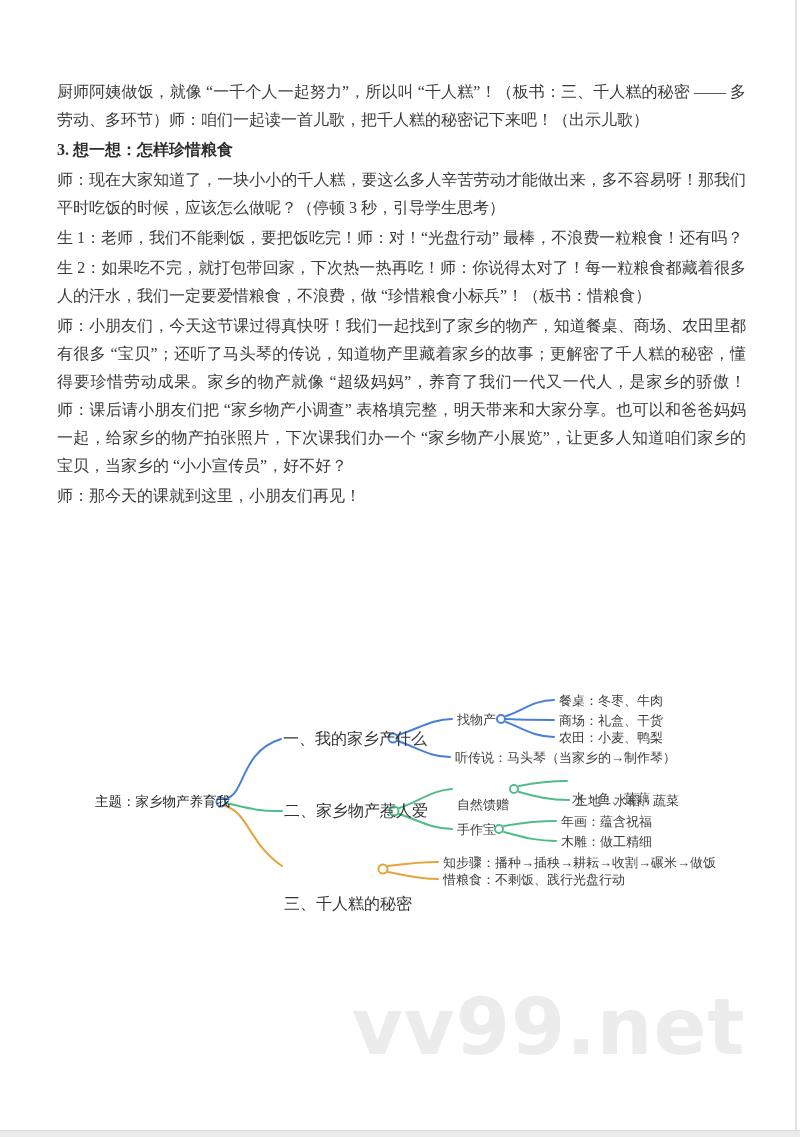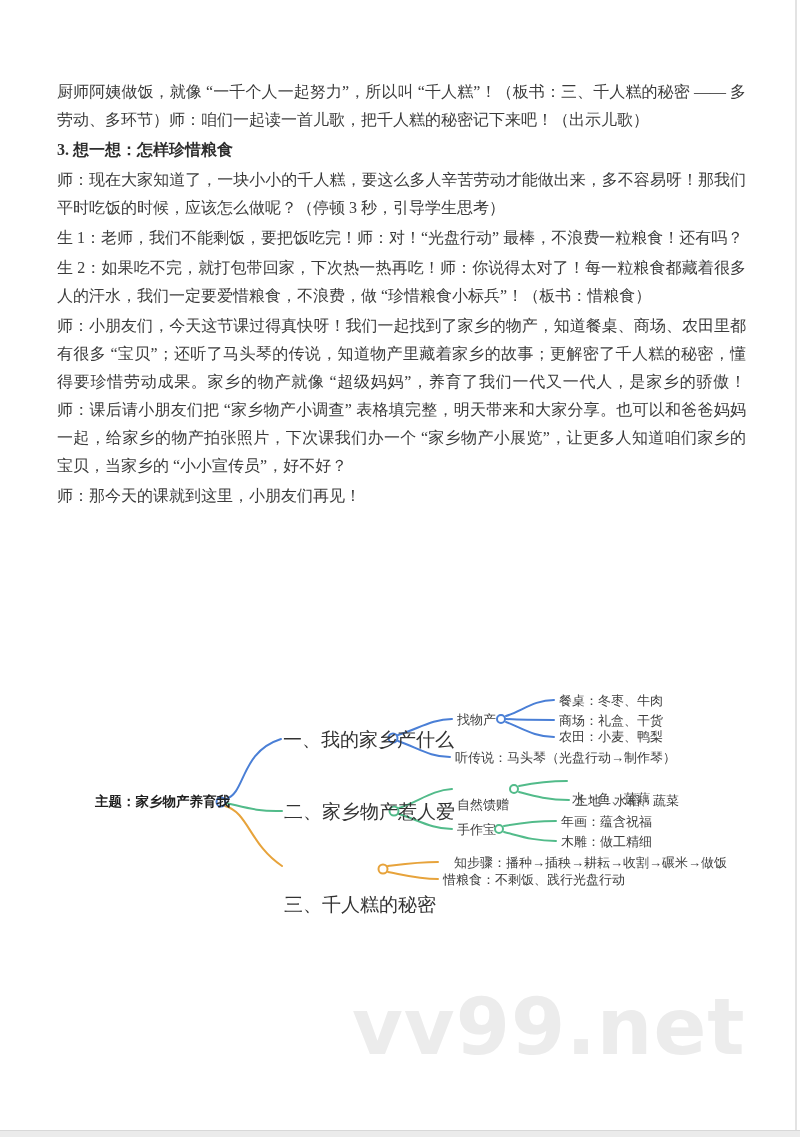--- a/index.html
+++ b/index.html
@@ -5,22 +5,22 @@
   html,body{margin:0;padding:0;background:#fff;}
   .page{position:relative;width:800px;height:1137px;background:#ffffff;overflow:hidden;
         font-family:"Liberation Serif","DejaVu Serif",serif;}
   .body-text{position:absolute;left:57px;top:78px;width:689px;color:#3b3b3b;}
   .body-text p{margin:0 0 2px 0;font-size:16px;line-height:28px;text-align:justify;}
   .body-text p.b{font-weight:700;color:#2e2e2e;}
   .section-heading{font-size:19px;font-weight:700;color:#2d2d2d;margin:9px 0 0 0;line-height:30px;}
   .mindmap-svg{position:absolute;left:0;top:0;pointer-events:none;}
   .mm{position:absolute;transform:translateY(-50%);white-space:nowrap;
       font-family:"Liberation Sans","DejaVu Sans",sans-serif;font-size:13px;color:#404040;line-height:1;}
-  .mm.root{font-weight:700;font-size:13.5px;color:#1f1f1f;}
-  .mm.branch{font-size:19px;color:#333;}
+  .mm.root{font-weight:400;font-size:13.5px;color:#1f1f1f;}
+  .mm.branch{font-size:16px;color:#333;}
   .watermark{position:absolute;left:352px;top:988px;font-family:"DejaVu Sans","Liberation Sans",sans-serif;
              font-weight:700;font-size:78px;line-height:1;color:#ececec;letter-spacing:1px;}
   .right-border{position:absolute;left:795px;top:0;width:2px;height:1137px;background:#e3e3e3;}
   .bottom-strip{position:absolute;left:0;top:1130px;width:800px;height:7px;background:#ebebeb;border-top:1px solid #d8d8d8;}
 </style>
 </head>
 <body>
 
 <div class="page">
 
@@ -69,30 +69,30 @@
     </svg>
 
     <span class="mm root" style="left:95px;top:802px;">主题：家乡物产养育我</span>
     <span class="mm branch" style="left:283px;top:739px;">一、我的家乡产什么</span>
     <span class="mm branch" style="left:284px;top:811px;">二、家乡物产惹人爱</span>
     <span class="mm branch" style="left:284px;top:904px;">三、千人糕的秘密</span>
 
     <span class="mm" style="left:457px;top:719px;">找物产</span>
     <span class="mm" style="left:559px;top:700px;">餐桌：冬枣、牛肉</span>
     <span class="mm" style="left:559px;top:720px;">商场：礼盒、干货</span>
-    <span class="mm" style="left:559px;top:737px;font-family:Liberation Mono, monospace;">农田：小麦、鸭梨</span>
-    <span class="mm" style="left:455px;top:757px;">听传说：马头琴（光盘行动→制作琴）</span>
+    <span class="mm" style="left:559px;top:737px;">农田：小麦、鸭梨</span>
+    <span class="mm" style="left:455px;top:757px;">听传说：马头琴（当家乡的→制作琴）</span>
 
     <span class="mm" style="left:457px;top:804px;">自然馈赠</span>
     <span class="mm" style="left:572px;top:798px;">水：鱼、莲藕</span>
     <span class="mm" style="left:575px;top:800px;">土地：水稻、蔬菜</span>
     <span class="mm" style="left:457px;top:829px;">手作宝</span>
     <span class="mm" style="left:561px;top:821px;">年画：蕴含祝福</span>
     <span class="mm" style="left:561px;top:841px;">木雕：做工精细</span>
 
-    <span class="mm" style="left:454px;top:862px;">知步骤：播种→插秧→耕耘→收割→碾米→做饭</span>
+    <span class="mm" style="left:443px;top:862px;">知步骤：播种→插秧→耕耘→收割→碾米→做饭</span>
     <span class="mm" style="left:443px;top:879px;">惜粮食：不剩饭、践行光盘行动</span>
   </div>
 
   <div class="watermark">vv99.net</div>
   <div class="right-border"></div>
   <div class="bottom-strip"></div>
 </div>
 
 </body></html>

